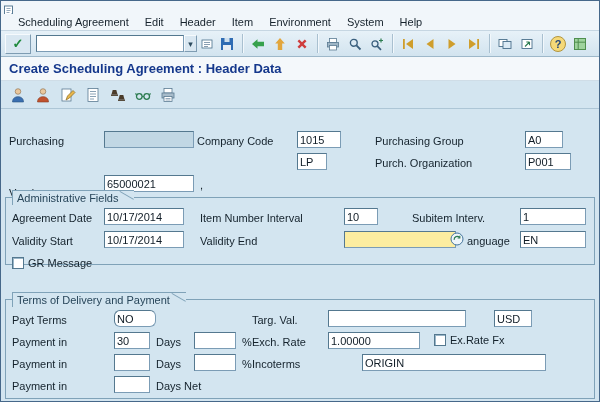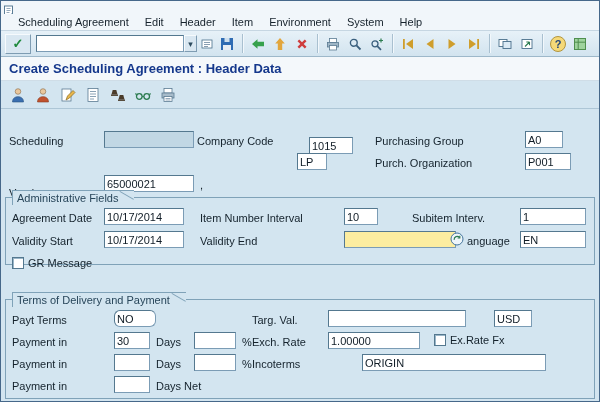--- a/index.html
+++ b/index.html
@@ -270,24 +270,24 @@
     <span class="app-ic">
       <svg width="16" height="16">
           <rect x="4" y="1.5" width="8" height="4.5" fill="#fff" stroke="#5a7a92" stroke-width="0.8"></rect>
           <rect x="2" y="6" width="12" height="5" fill="#a8bccb" stroke="#5a7a92" stroke-width="0.8"></rect>
           <rect x="4" y="9.5" width="8" height="5" fill="#fff" stroke="#5a7a92" stroke-width="0.8"></rect>
           <path d="M5.5 11.5h5M5.5 13h5" stroke="#8aa2b5" stroke-width="0.9" fill="none"></path>
         </svg>
     </span>
   </div>
 
-  <span class="lbl" style="left:8px;top:132px">Scheduling</span>
+  <span class="lbl" style="left:8px;top:132px">Purchasing</span>
   <input class="fld ro" style="left: 103px; top: 130px; width: 90px;" value="">
   <span class="lbl" style="left:196px;top:132px">Company Code</span>
-  <input class="fld" style="left: 308px; top: 130px; width: 44px; margin-top: 6px;" value="1015">
+  <input class="fld" style="left: 296px; top: 130px; width: 44px;" value="1015">
   <span class="lbl" style="left:374px;top:132px">Purchasing Group</span>
   <input class="fld" style="left: 524px; top: 130px; width: 38px;" value="A0">
 
   <input class="fld" style="left: 296px; top: 152px; width: 30px;" value="LP">
   <span class="lbl" style="left:374px;top:154px">Purch. Organization</span>
   <input class="fld" style="left: 524px; top: 152px; width: 46px;" value="P001">
 
   <span class="lbl" style="left:8px;top:184px">Vendor</span>
   <input class="fld" style="left: 103px; top: 174px; width: 90px;" value="65000021">
   <span class="lbl" style="left:199px;top:176px">,</span>

